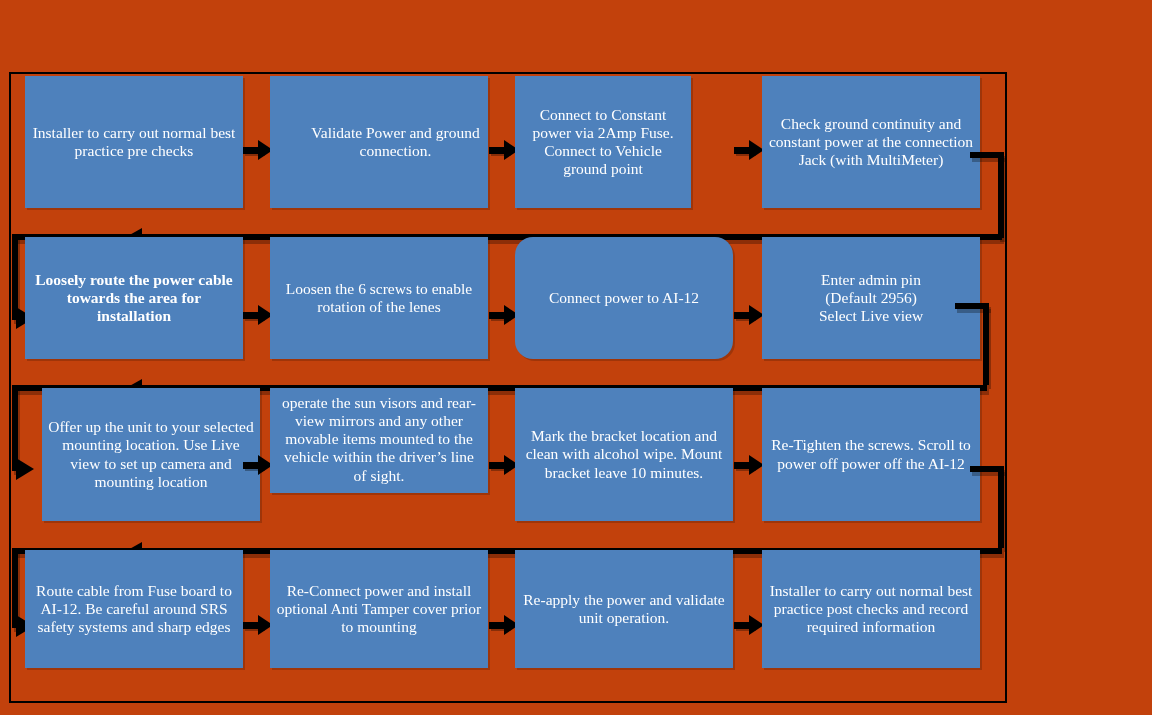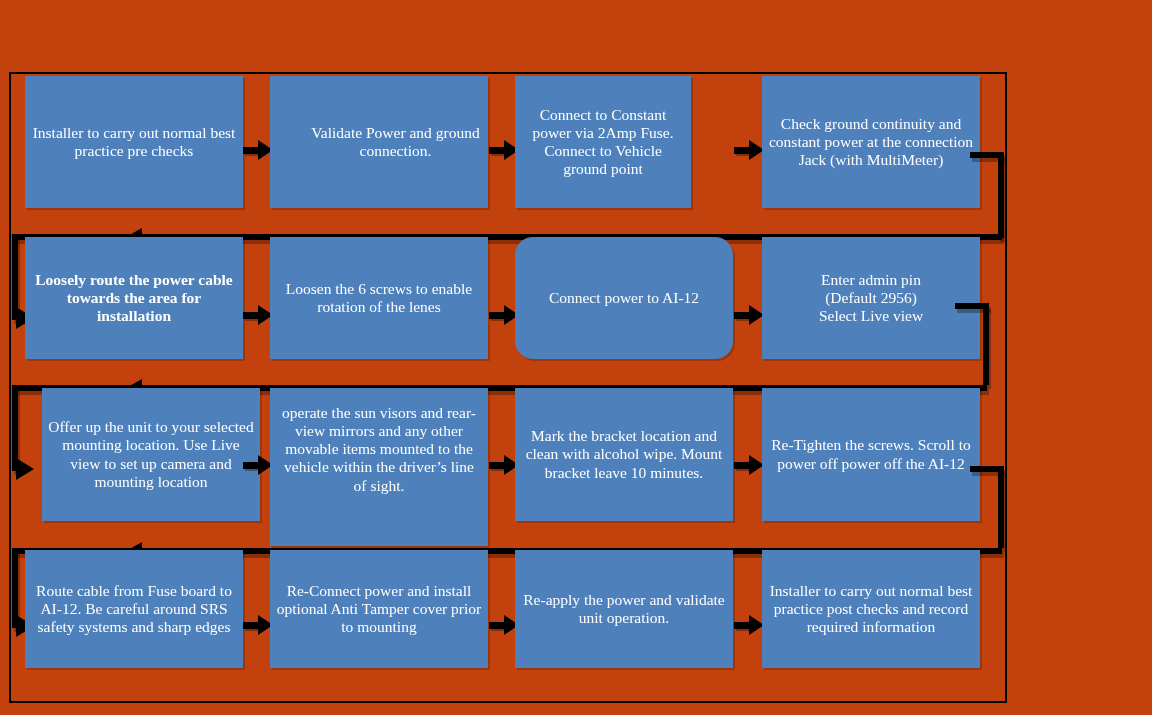--- a/index.html
+++ b/index.html
@@ -141,21 +141,21 @@
 
   <div class="box" style="left:42px;top:388px;width:218px;height:133px;">
     <span>Offer up the unit to your selected mounting location. Use Live view to set up camera and mounting location</span>
   </div>
   <div class="harrow" style="left:243px;top:455px;">
     <div class="shadow"></div>
     <div class="tail"></div>
     <div class="head"></div>
   </div>
 
-  <div class="box" style="left:270px;top:388px;width:218px;height:158px;align-items:flex-start;padding-top:16px;">
+  <div class="box" style="left:270px;top:388px;width:218px;height:105px;align-items:flex-start;padding-top:6px;">
     <span>operate the sun visors and rear-view mirrors and any other movable items mounted to the vehicle within the driver’s line of sight.</span>
   </div>
   <div class="harrow" style="left:489px;top:455px;">
     <div class="shadow"></div>
     <div class="tail"></div>
     <div class="head"></div>
   </div>
 
   <div class="box" style="left:515px;top:388px;width:218px;height:133px;">
     <span>Mark the bracket location and clean with alcohol wipe. Mount bracket leave 10 minutes.</span>

